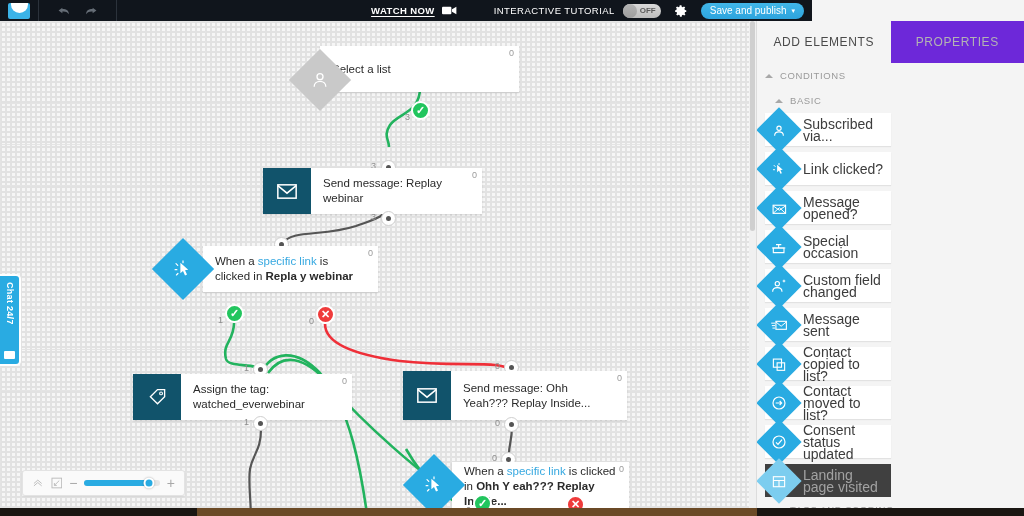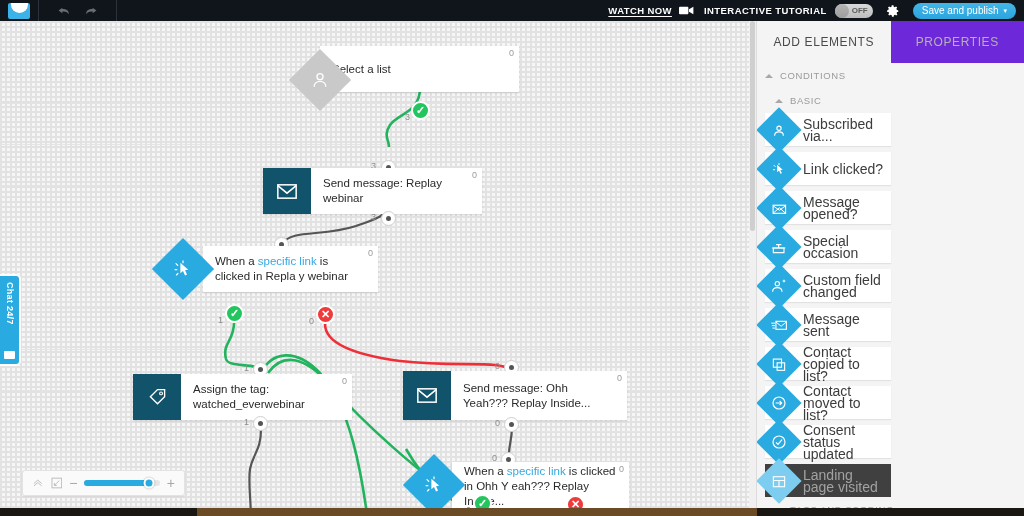--- a/index.html
+++ b/index.html
@@ -5,21 +5,21 @@
   * { box-sizing: border-box; margin: 0; padding: 0; }
   html, body {
     width: 1024px; height: 516px;
     font-family: "Liberation Sans", sans-serif;
     overflow: hidden; background: #f4f4f4;
   }
   #app { position: relative; width: 1024px; height: 516px; overflow: hidden; }
 
   
   .topbar {
-    position: absolute; top: 0; left: 0; width: 1024px; height: 21px;
+    position: absolute; top: 0; left: 0; width: 812px; height: 21px;
     background: #10151c; display: flex; align-items: center; z-index: 40;
   }
   .logo-wrap { width: 38px; height: 21px; display: flex; align-items: center; justify-content: center; }
   .logo {
     width: 22px; height: 16px; background: #3bb3e8; border-radius: 2px;
     display: flex; align-items: flex-start; justify-content: center; overflow: hidden;
   }
   .logo .smile {
     width: 17px; height: 17px; border-radius: 50%;
     background: #fff; margin-top: -7px;
@@ -27,21 +27,22 @@
   .tb-sep { width: 1px; height: 21px; background: #2b323b; }
   .nav-icons { display: flex; align-items: center; gap: 13px; padding: 0 18px; }
   .arrow-ico { width: 14px; height: 13px; opacity: .62; }
   .tb-spacer { flex: 1; }
   .watch-now {
     color: #fff; font-size: 9.5px; letter-spacing: .4px; font-weight: bold;
     text-decoration: underline; text-underline-offset: 2px; cursor: pointer;
   }
   .cam-ico { width: 15px; height: 11px; margin-left: 7px; }
   .int-tut {
-    color: #fff; font-size: 9.5px; letter-spacing: .45px; font-weight: bold;
+    color: #fff; font-size: 9.5px; letter-spacing: .45px; font-weight: normal;
+    margin-left: 27px;
     padding-left: 10px;
   }
   .toggle {
     margin-left: 8px; width: 38px; height: 14px; border-radius: 8px;
     background: linear-gradient(#d9d9d9,#bdbdbd);
     display: flex; align-items: center; position: relative; cursor: pointer;
   }
   .toggle .knob {
     width: 14px; height: 14px; border-radius: 50%;
     background: linear-gradient(#b4b4b4,#9e9e9e); position: absolute; left: 0;
@@ -90,21 +91,21 @@
   svg.edges { position: absolute; inset: 0; width: 756px; height: 487px; overflow: visible; }
 
   
   .node {
     position: absolute; background: #fff; display: flex; align-items: stretch;
     box-shadow: 0 1px 2px rgba(0,0,0,.13);
   }
   .node .body { flex: 1; display: flex; align-items: center; padding: 0 12px; position: relative; }
   .node .label { font-size: 11.5px; color: #2a2a2a; line-height: 15px; }
   .node .label .lnk { color: #36a8e0; }
-  .node .label b { font-weight: normal; }
+  .node .label b { font-weight: bold; }
   .node .corner-num {
     position: absolute; top: 2px; right: 5px; font-size: 9px; color: #9b9b9b;
   }
   .sq-ico {
     width: 48px; background: #11536b; display: flex; align-items: center; justify-content: center;
   }
   .dia-ico {
     position: absolute; width: 44px; height: 44px; transform: rotate(45deg);
     display: flex; align-items: center; justify-content: center;
   }

